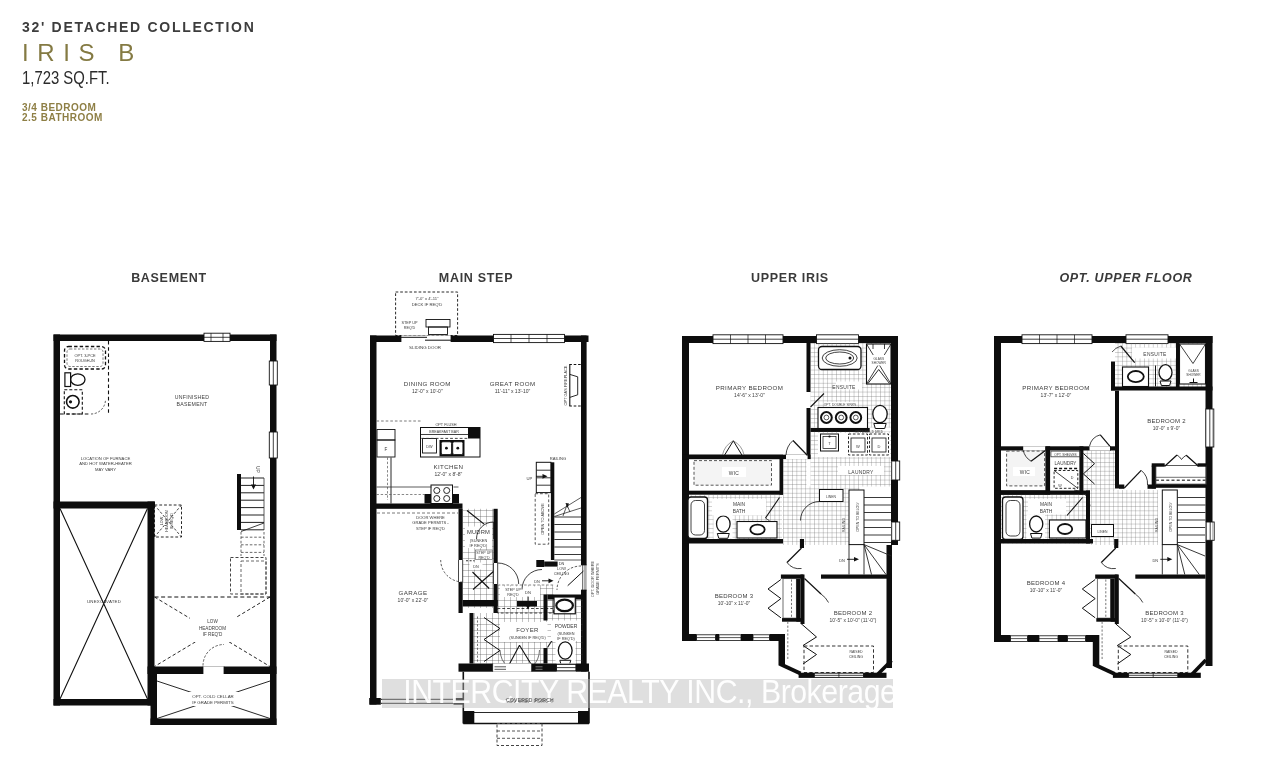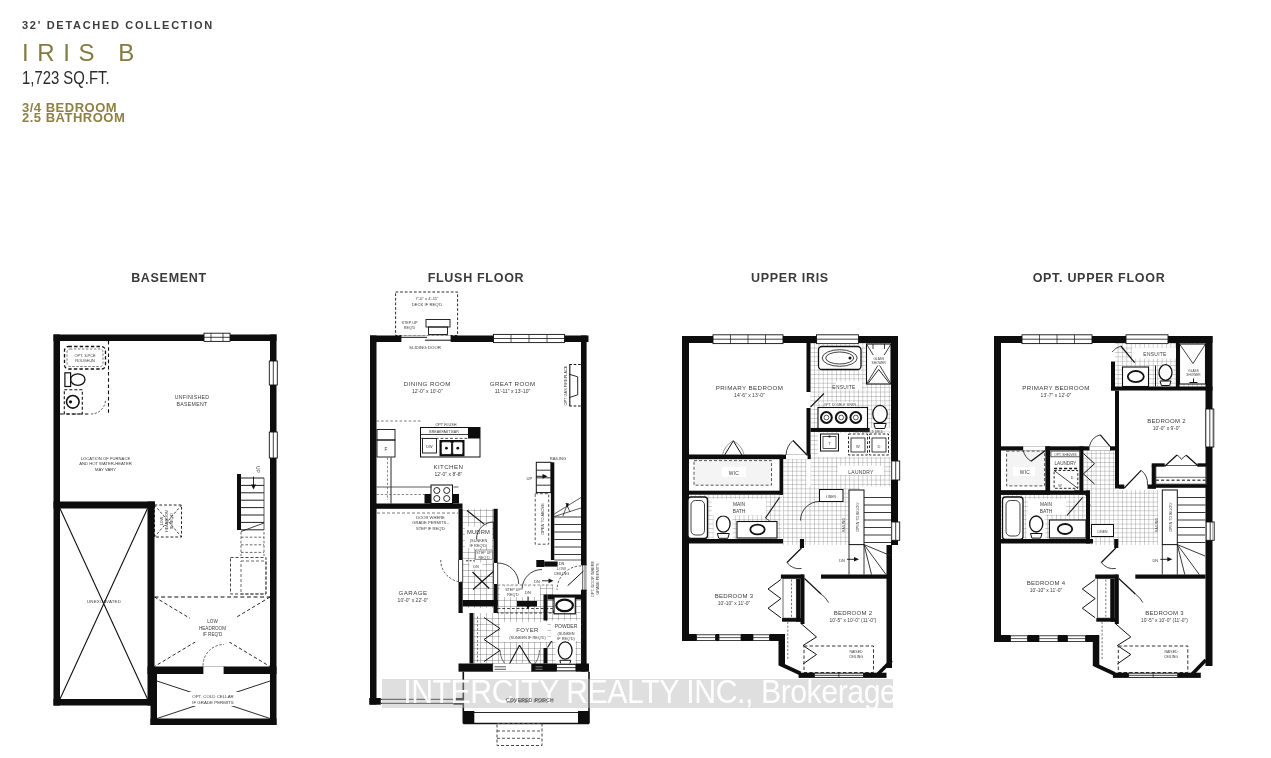--- a/index.html
+++ b/index.html
@@ -1,21 +1,21 @@
 <!DOCTYPE html>
 <html><head>
 <meta charset="utf-8">
 <style>
 html,body{margin:0;padding:0;background:#fff;}
 #page{position:relative;width:1271px;height:758px;background:#fff;overflow:hidden;
   font-family:"Liberation Sans",sans-serif;}
-#hdr1{position:absolute;left:22px;top:19px;font-size:11px;font-weight:bold;letter-spacing:1.7px;color:#3d3d3d;}
+#hdr1{position:absolute;left:22px;top:19px;font-size:14px;font-weight:bold;letter-spacing:1.7px;color:#3d3d3d;}
 #hdr2{position:absolute;left:22px;top:38.5px;font-size:24px;letter-spacing:8.6px;color:#847a43;}
 #hdr3{position:absolute;left:21.5px;top:68px;font-size:17.5px;color:#2b2b2b;letter-spacing:0px;transform:scaleX(0.85);transform-origin:0 0;}
-#hdr4{position:absolute;left:22px;top:102.5px;font-size:13px;font-weight:bold;letter-spacing:0.5px;color:#8e7f45;line-height:10.3px;}
+#hdr4{position:absolute;left:22px;top:102.5px;font-size:10px;font-weight:bold;letter-spacing:0.5px;color:#8e7f45;line-height:10.3px;}
 .ttl{position:absolute;top:271px;font-size:12.5px;font-weight:bold;letter-spacing:0.7px;color:#3a3a3a;width:200px;text-align:center;}
 #wm{position:absolute;left:381.5px;top:678.5px;width:511px;height:29.5px;background:rgba(183,183,183,0.45);}
 #wmt{position:absolute;left:381.5px;top:676.5px;width:511px;line-height:30px;text-align:center;font-size:33px;color:rgba(255,255,255,0.95);letter-spacing:-0.5px;white-space:nowrap;transform:scaleX(0.917);transform-origin:50% 50%;}
 svg{position:absolute;left:0;top:0;}
 svg text{font-family:"Liberation Sans",sans-serif;fill:#3c3c3c;}
 .tc{text-anchor:middle;}
 </style>
 </head>
 <body>
 <div id="page">
@@ -670,19 +670,19 @@
   <path d="M1128.6 675.3H1177.8" stroke="#111" stroke-width="0.8"></path>
   <path d="M1153.2 673.2v4.2" stroke="#111" stroke-width="0.7"></path>
 </g>
 </svg>
 
 <div id="hdr1">32' DETACHED COLLECTION</div>
 <div id="hdr2">IRIS B</div>
 <div id="hdr3">1,723 SQ.FT.</div>
 <div id="hdr4">3/4 BEDROOM<br>2.5 BATHROOM</div>
 <div class="ttl" style="left:69px;">BASEMENT</div>
-<div class="ttl" style="left:376px;">FLUSH FLOOR</div>
+<div class="ttl" style="left:376px;">MAIN STEP</div>
 <div class="ttl" style="left:690px;">UPPER IRIS</div>
-<div class="ttl" style="left:999px;">OPT. UPPER FLOOR</div>
+<div class="ttl" style="left:1026px;font-style:italic;">OPT. UPPER FLOOR</div>
 <div id="wm"></div>
 <div id="wmt">INTERCITY REALTY INC., Brokerage</div>
 <div style="position:absolute;left:480px;top:696.5px;width:100px;text-align:center;font-size:5px;letter-spacing:0.3px;color:#3f3f3f;font-family:'Liberation Sans',sans-serif;">COVERED PORCH</div>
 </div>
 
 </body></html>

